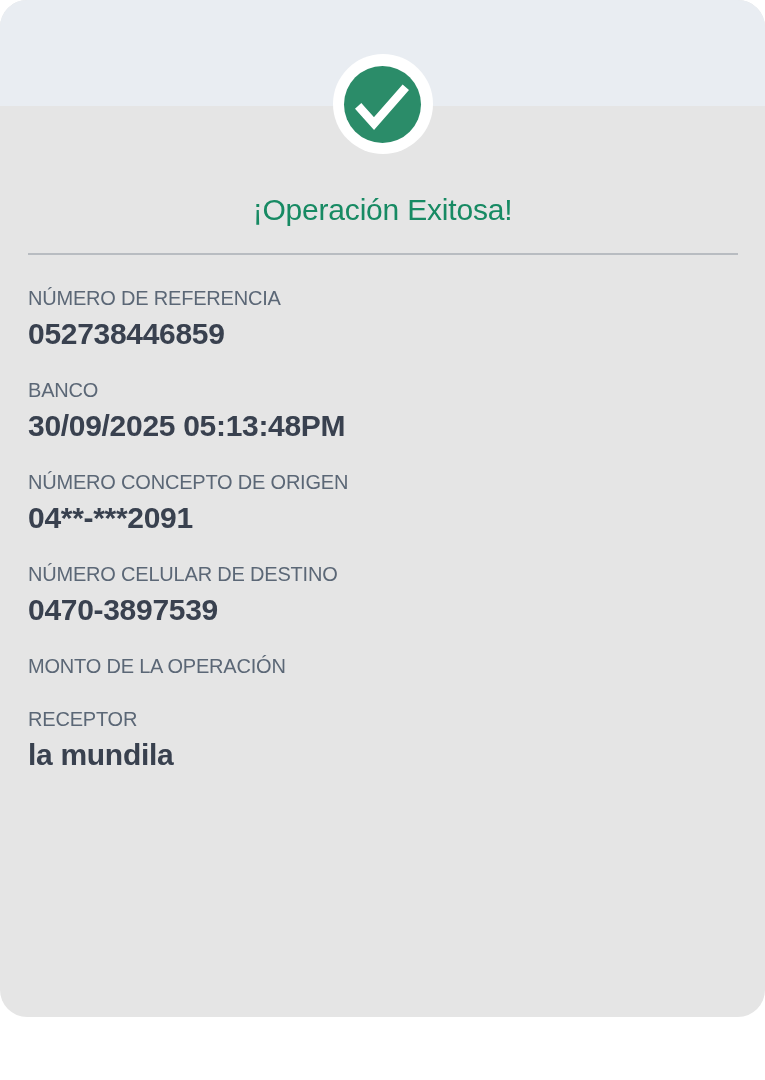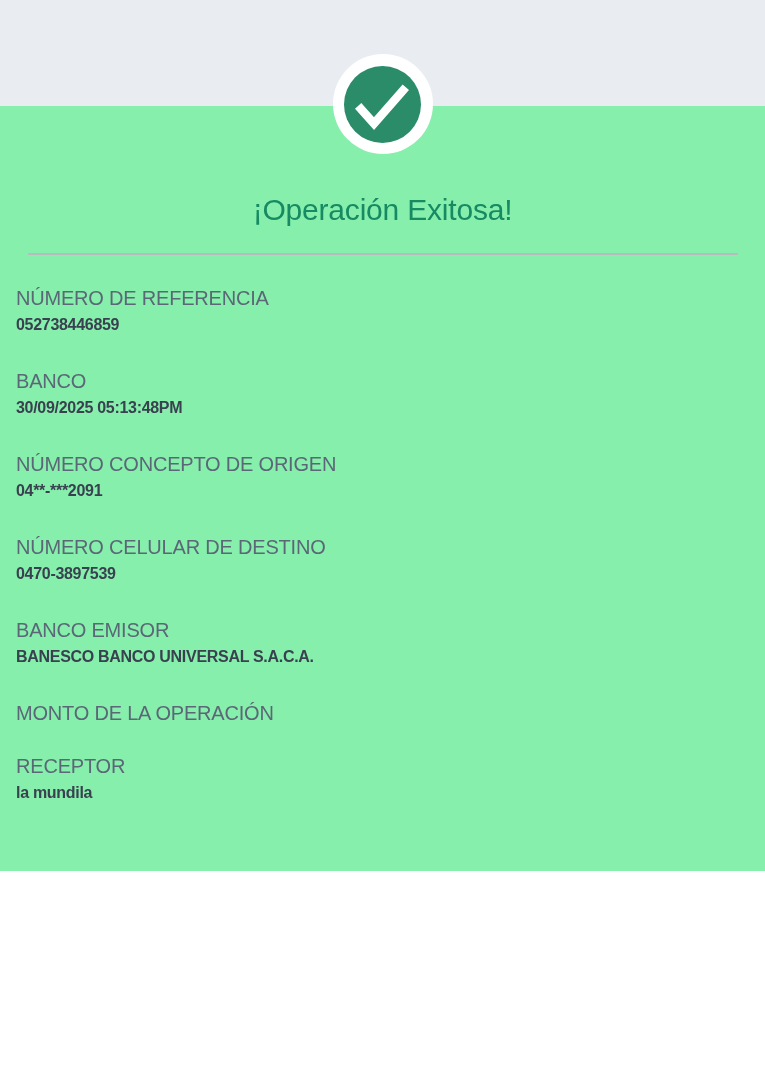--- a/index.html
+++ b/index.html
@@ -4,23 +4,24 @@
 <style>
   html, body {
     margin: 0;
     padding: 0;
     background: #ffffff;
     font-family: "Liberation Sans", "DejaVu Sans", sans-serif;
   }
   .screen {
     position: relative;
     width: 765px;
-    height: 871px;
-    background: #86efac;
+    height: 1017px;
+    background: #e5e5e5;
     overflow: hidden;
+    border-radius: 27px;
   }
   
   .header-band {
     position: absolute;
     top: 0;
     left: 0;
     width: 765px;
     height: 106px;
     background: #e9edf2;
   }
@@ -66,36 +67,36 @@
     position: absolute;
     top: 253px;
     left: 28px;
     width: 710px;
     height: 2px;
     background: #b8bcc1;
   }
   .fields {
     position: absolute;
     top: 288px;
-    left: 16px;
+    left: 28px;
     right: 28px;
   }
   .field {
     margin-bottom: 32px;
   }
   .field-label {
     font-size: 20px;
     line-height: 21px;
     font-weight: 400;
     color: #5b6776;
     letter-spacing: -0.2px;
   }
   .field-value {
-    margin-top: 1px;
-    font-size: 16px;
+    margin-top: 10px;
+    font-size: 30px;
     line-height: 29px;
     font-weight: 700;
     color: #39414f;
     letter-spacing: -0.3px;
   }
 </style>
 </head>
 <body>
 
 <div class="screen">
@@ -129,24 +130,20 @@
       <div class="field-label">NÚMERO CONCEPTO DE ORIGEN</div>
       <div class="field-value">04**-***2091</div>
     </div>
 
     <div class="field">
       <div class="field-label">NÚMERO CELULAR DE DESTINO</div>
       <div class="field-value">0470-3897539</div>
     </div>
 
 
-    <div class="field">
-      <div class="field-label">BANCO EMISOR</div>
-      <div class="field-value">BANESCO BANCO UNIVERSAL S.A.C.A.</div>
-    </div>
 
 
     <div class="field">
       <div class="field-label">MONTO DE LA OPERACIÓN</div>
     </div>
 
     <div class="field">
       <div class="field-label">RECEPTOR</div>
       <div class="field-value">la mundila</div>
     </div>

